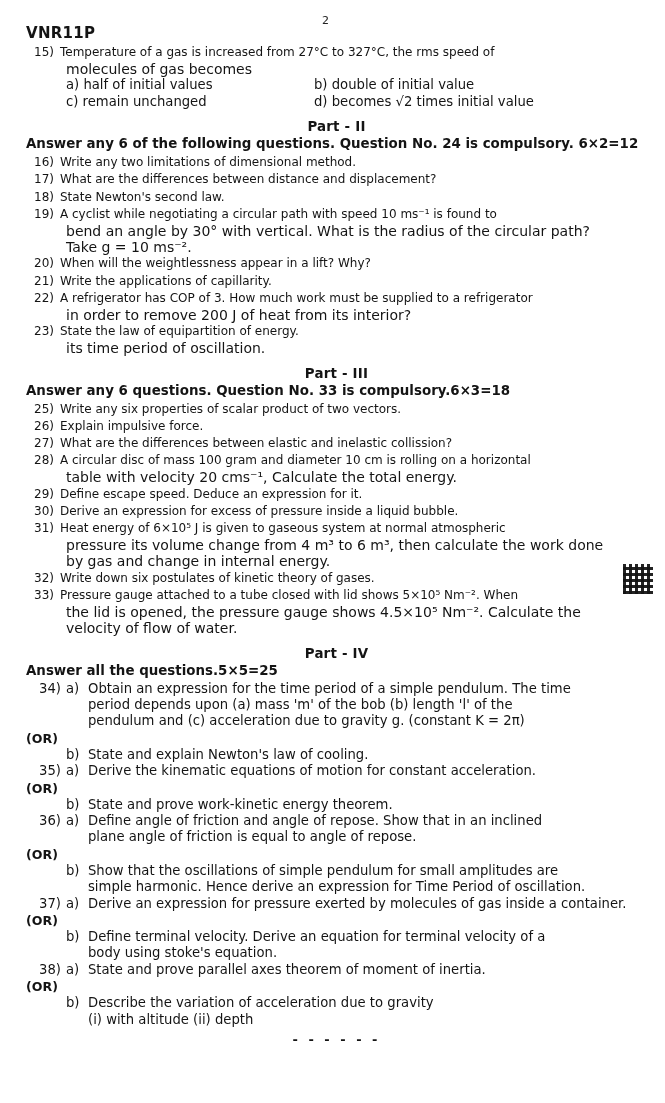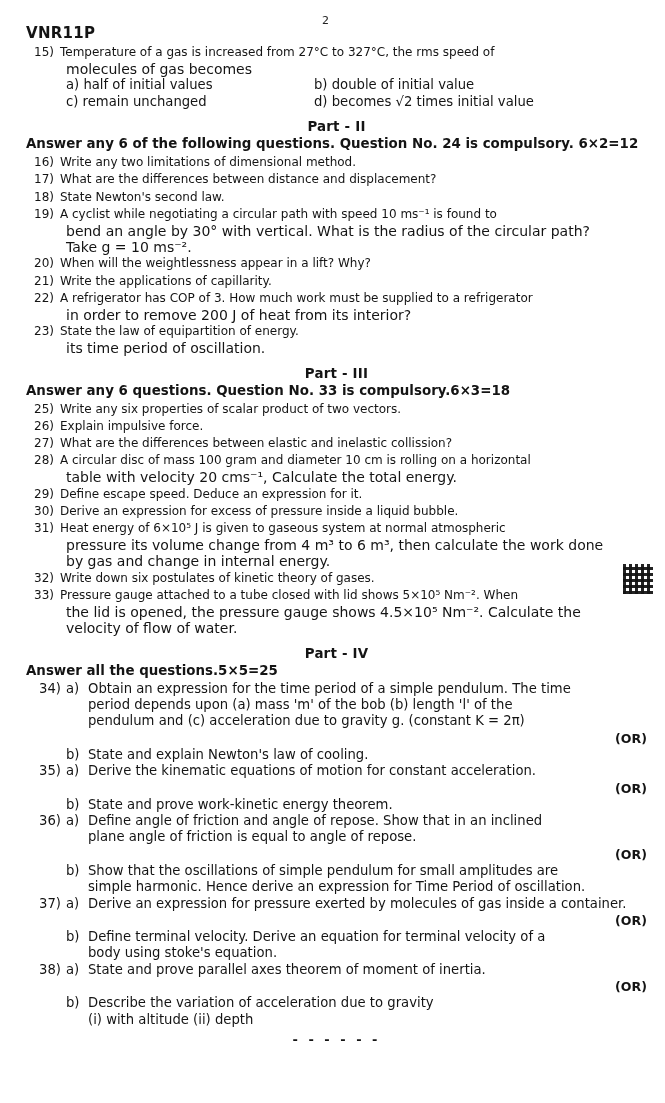--- a/index.html
+++ b/index.html
@@ -77,21 +77,21 @@
     justify-content:flex-start;
     align-items:baseline;
     font-weight:bold;
     font-size:13.4px;
     margin-bottom:3px;
     padding-right:10px;
   }
   .instr .left{white-space:nowrap;}
   .instr .marks{white-space:nowrap;}
   .or{
-    text-align:right;
+    text-align:left;
     font-weight:bold;
     font-size:12.6px;
     margin:1px 0 1px 0;
   }
   .sub{
     display:flex;
     font-size:13.2px;
     line-height:16.4px;
     margin-bottom:0px;
   }

